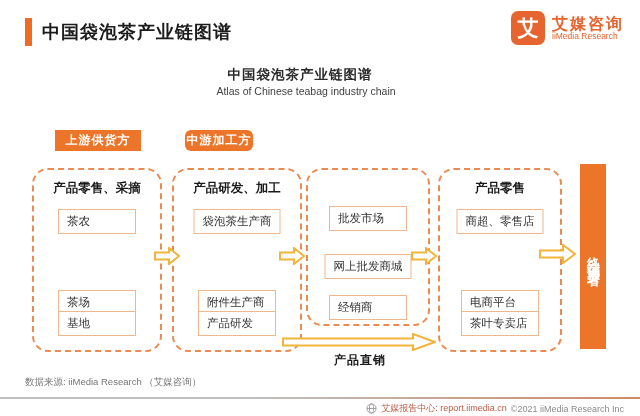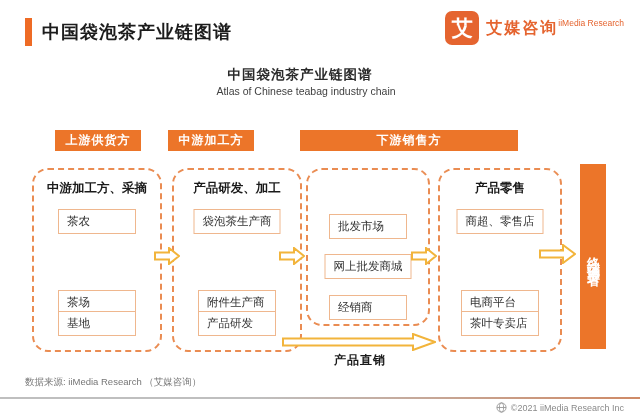--- a/index.html
+++ b/index.html
@@ -6,50 +6,50 @@
   .stage{position:relative;width:640px;height:416px;background:#fff;overflow:hidden;
          font-family:"Liberation Sans","DejaVu Sans",sans-serif;}
 
   
   .accent-bar{position:absolute;left:25px;top:18px;width:7px;height:28px;background:#ee6b25;}
   .report-title{position:absolute;left:42px;top:20px;font-size:18px;font-weight:bold;
                 color:#1c1c1c;letter-spacing:1px;}
   .logo{position:absolute;right:16px;top:11px;display:flex;align-items:center;gap:7px;}
   .logo-icon{width:34px;height:34px;background:#e5642f;border-radius:7px;color:#fff;
              font-size:21px;font-weight:bold;text-align:center;line-height:34px;}
-  .logo-text{display:flex;flex-direction:row;line-height:1.1;}
+  .logo-text{display:flex;flex-direction:column;line-height:1.1;}
   .logo-cn{color:#e5642f;font-size:16px;font-weight:bold;letter-spacing:2px;}
   .logo-en{color:#e5642f;font-size:8.5px;}
 
   
   .dg-title{position:absolute;left:0;right:40px;top:66px;text-align:center;
             font-size:13.5px;font-weight:bold;color:#2b2b2b;letter-spacing:1px;}
   .dg-subtitle{position:absolute;left:12px;right:40px;top:85px;text-align:center;
                font-size:10.5px;color:#3f3f3f;}
 
   
   .tag{position:absolute;top:130px;height:21px;background:#ec7529;color:#fff;
        font-size:12px;font-weight:bold;text-align:center;line-height:21px;letter-spacing:1px;}
   .tag1{left:55px;width:86px;}
-  .tag2{left:168px;width:86px;}
+  .tag2{left:185px;width:68px;border-radius:6px;}
   .tag3{left:300px;width:218px;}
 
   
   .col{position:absolute;border:2px dashed #ea8c52;border-radius:16px;background:#fff;}
   .col1{left:32px;top:168px;width:126px;height:180px;}
   .col2{left:172px;top:168px;width:126px;height:180px;}
   .col3{left:306px;top:168px;width:120px;height:154px;}
   .col4{left:438px;top:168px;width:120px;height:180px;}
   .col-header{position:absolute;top:10px;left:0;right:0;text-align:center;
               font-size:12.5px;font-weight:bold;color:#1a1a1a;}
   .item{position:absolute;left:50%;transform:translateX(-50%);background:#fff;
         border:1px solid #efb78e;padding:4px 8px;font-size:11.5px;color:#333;
         white-space:nowrap;text-align:left;min-width:60px;}
   .tall .s1{top:39px;} .tall .s2{top:90px;margin-top:30px;} .tall .s3{top:141px;}
-  .short .s1{top:44px;} .short .s2{top:84px;} .short .s3{top:125px;}
+  .short .s1{top:36px;} .short .s2{top:84px;} .short .s3{top:125px;}
 
   
   .arrow{position:absolute;}
   .a1{left:154px;top:247px;}
   .a2{left:279px;top:247px;}
   .a3{left:411px;top:247px;}
   .a4{left:539px;top:244px;}
   .along{left:282px;top:333px;}
   .direct-label{position:absolute;left:300px;top:352px;width:120px;text-align:center;
                 font-size:12px;font-weight:bold;color:#1a1a1a;letter-spacing:1px;}
@@ -82,24 +82,23 @@
       <span class="logo-cn">艾媒咨询</span>
       <span class="logo-en">iiMedia Research</span>
     </div>
   </div>
 
   <div class="dg-title">中国袋泡茶产业链图谱</div>
   <div class="dg-subtitle">Atlas of Chinese teabag industry chain</div>
 
   <div class="tag tag1">上游供货方</div>
   <div class="tag tag2">中游加工方</div>
-  <div class="tag tag3">下游销售方</div>
 
   <div class="col col1 tall">
-    <div class="col-header">中游加工方、采摘</div>
+    <div class="col-header">产品零售、采摘</div>
     <div class="item s1">茶农</div>
     <div class="item s2">茶场</div>
     <div class="item s3">基地</div>
   </div>
 
   <div class="col col2 tall">
     <div class="col-header">产品研发、加工</div>
     <div class="item s1">袋泡茶生产商</div>
     <div class="item s2">附件生产商</div>
     <div class="item s3">产品研发</div>
@@ -141,16 +140,17 @@
   </div>
 
   <div class="source">数据来源: iiMedia Research （艾媒咨询）</div>
   <div class="divider"></div>
   <div class="footer">
     <svg width="11" height="11" viewBox="0 0 12 12">
       <circle cx="6" cy="6" r="5" fill="none" stroke="#9a9a9a" stroke-width="1"></circle>
       <ellipse cx="6" cy="6" rx="2.3" ry="5" fill="none" stroke="#9a9a9a" stroke-width="1"></ellipse>
       <line x1="1" y1="6" x2="11" y2="6" stroke="#9a9a9a" stroke-width="1"></line>
     </svg>
+    <span class="f-link">艾媒报告中心: report.iimedia.cn</span>
     <span class="f-copy">©2021 iiMedia Research Inc</span>
   </div>
 
 </div>
 
 </body></html>

